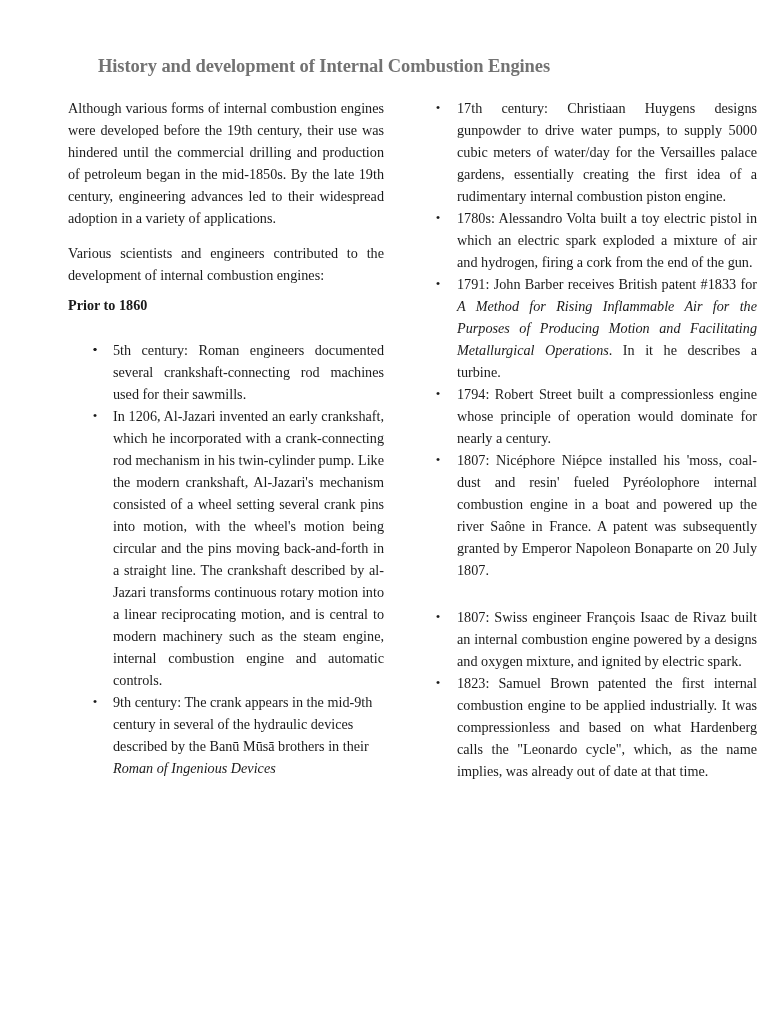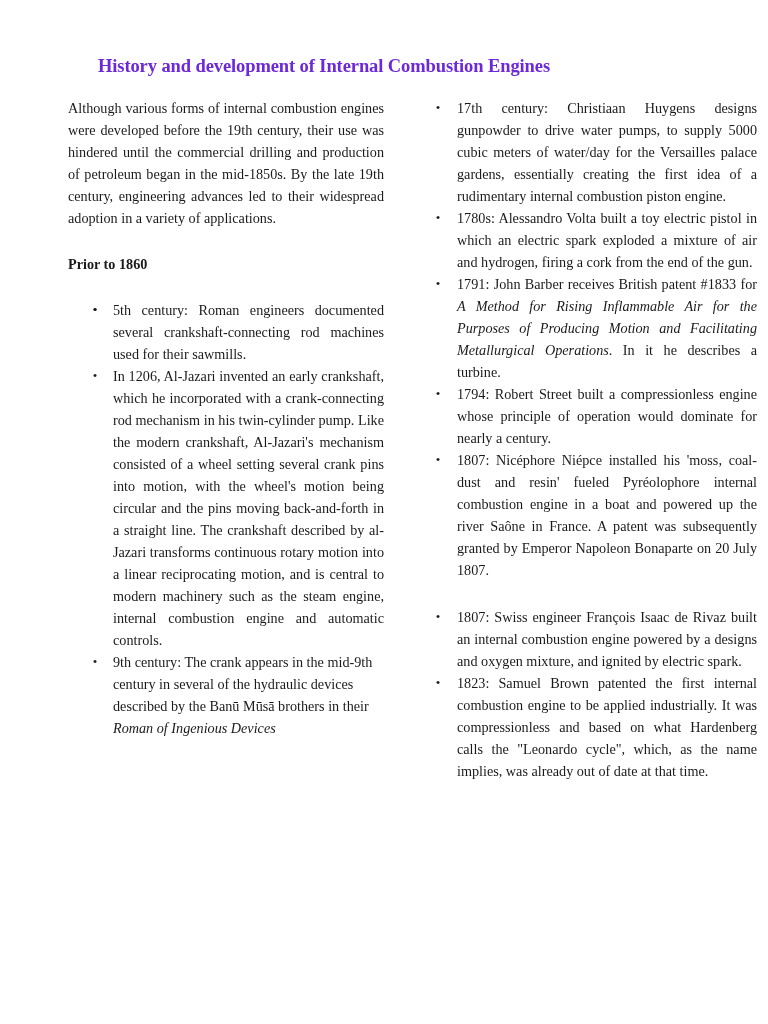--- a/index.html
+++ b/index.html
@@ -4,32 +4,32 @@
 <style>
   html, body { margin: 0; padding: 0; background: #ffffff; }
   body {
     width: 768px; height: 1024px; position: relative; overflow: hidden;
     font-family: "Liberation Serif", "DejaVu Serif", serif;
     color: #1a1a1a;
   }
   .title {
     position: absolute; left: 0; top: 56px; width: 648px;
     text-align: center; font-weight: bold; font-size: 18.5px;
-    letter-spacing: -0.1px; color: #6d28d9;
+    letter-spacing: -0.1px; color: #737373;
   }
   .col {
     position: absolute; top: 97px;
     font-size: 14.2px; line-height: 22px;
     text-align: justify;
   }
   .col-left { left: 68px; width: 316px; }
   .col-right { left: 457px; width: 300px; }
   p { margin: 0; }
   .para-gap { margin-top: 12.5px; }
-  .subhead { font-weight: bold; margin-top: 24px; font-family: Liberation Serif, serif; }
+  .subhead { font-weight: bold; margin-top: 8px; font-family: Liberation Serif, serif; }
   ul.bullets {
     list-style: none; margin: 0; padding: 0;
   }
   .col-left ul.bullets { margin-top: 23.5px; }
   ul.bullets li {
     position: relative; margin: 0 0 0 0;
   }
   .col-left ul.bullets li { padding-left: 45px; }
   .col-left ul.bullets li .bullet { left: 22px; }
   .col-right ul.bullets li { padding-left: 0; }
@@ -41,20 +41,21 @@
   .gap-after { margin-bottom: 12px !important; }
   em { font-style: italic; }
 </style>
 </head>
 <body>
 
 <h1 class="title" style="margin:0;">History and development of Internal Combustion Engines</h1>
 
 <div class="col col-left">
   <p>Although various forms of internal combustion engines were developed before the 19th century, their use was hindered until the commercial drilling and production of petroleum began in the mid-1850s. By the late 19th century, engineering advances led to their widespread adoption in a variety of applications.</p>
+  <p class="para-gap">Various scientists and engineers contributed to the development of internal combustion engines:</p>
   <p class="subhead">Prior to 1860</p>
   <ul class="bullets">
     <li>
       <span class="bullet">•</span>
     </li>
     <li>
       <span class="bullet">•</span>
       <span>5th century: Roman engineers documented several crankshaft-connecting rod machines used for their sawmills.</span>
     </li>
     <li>

